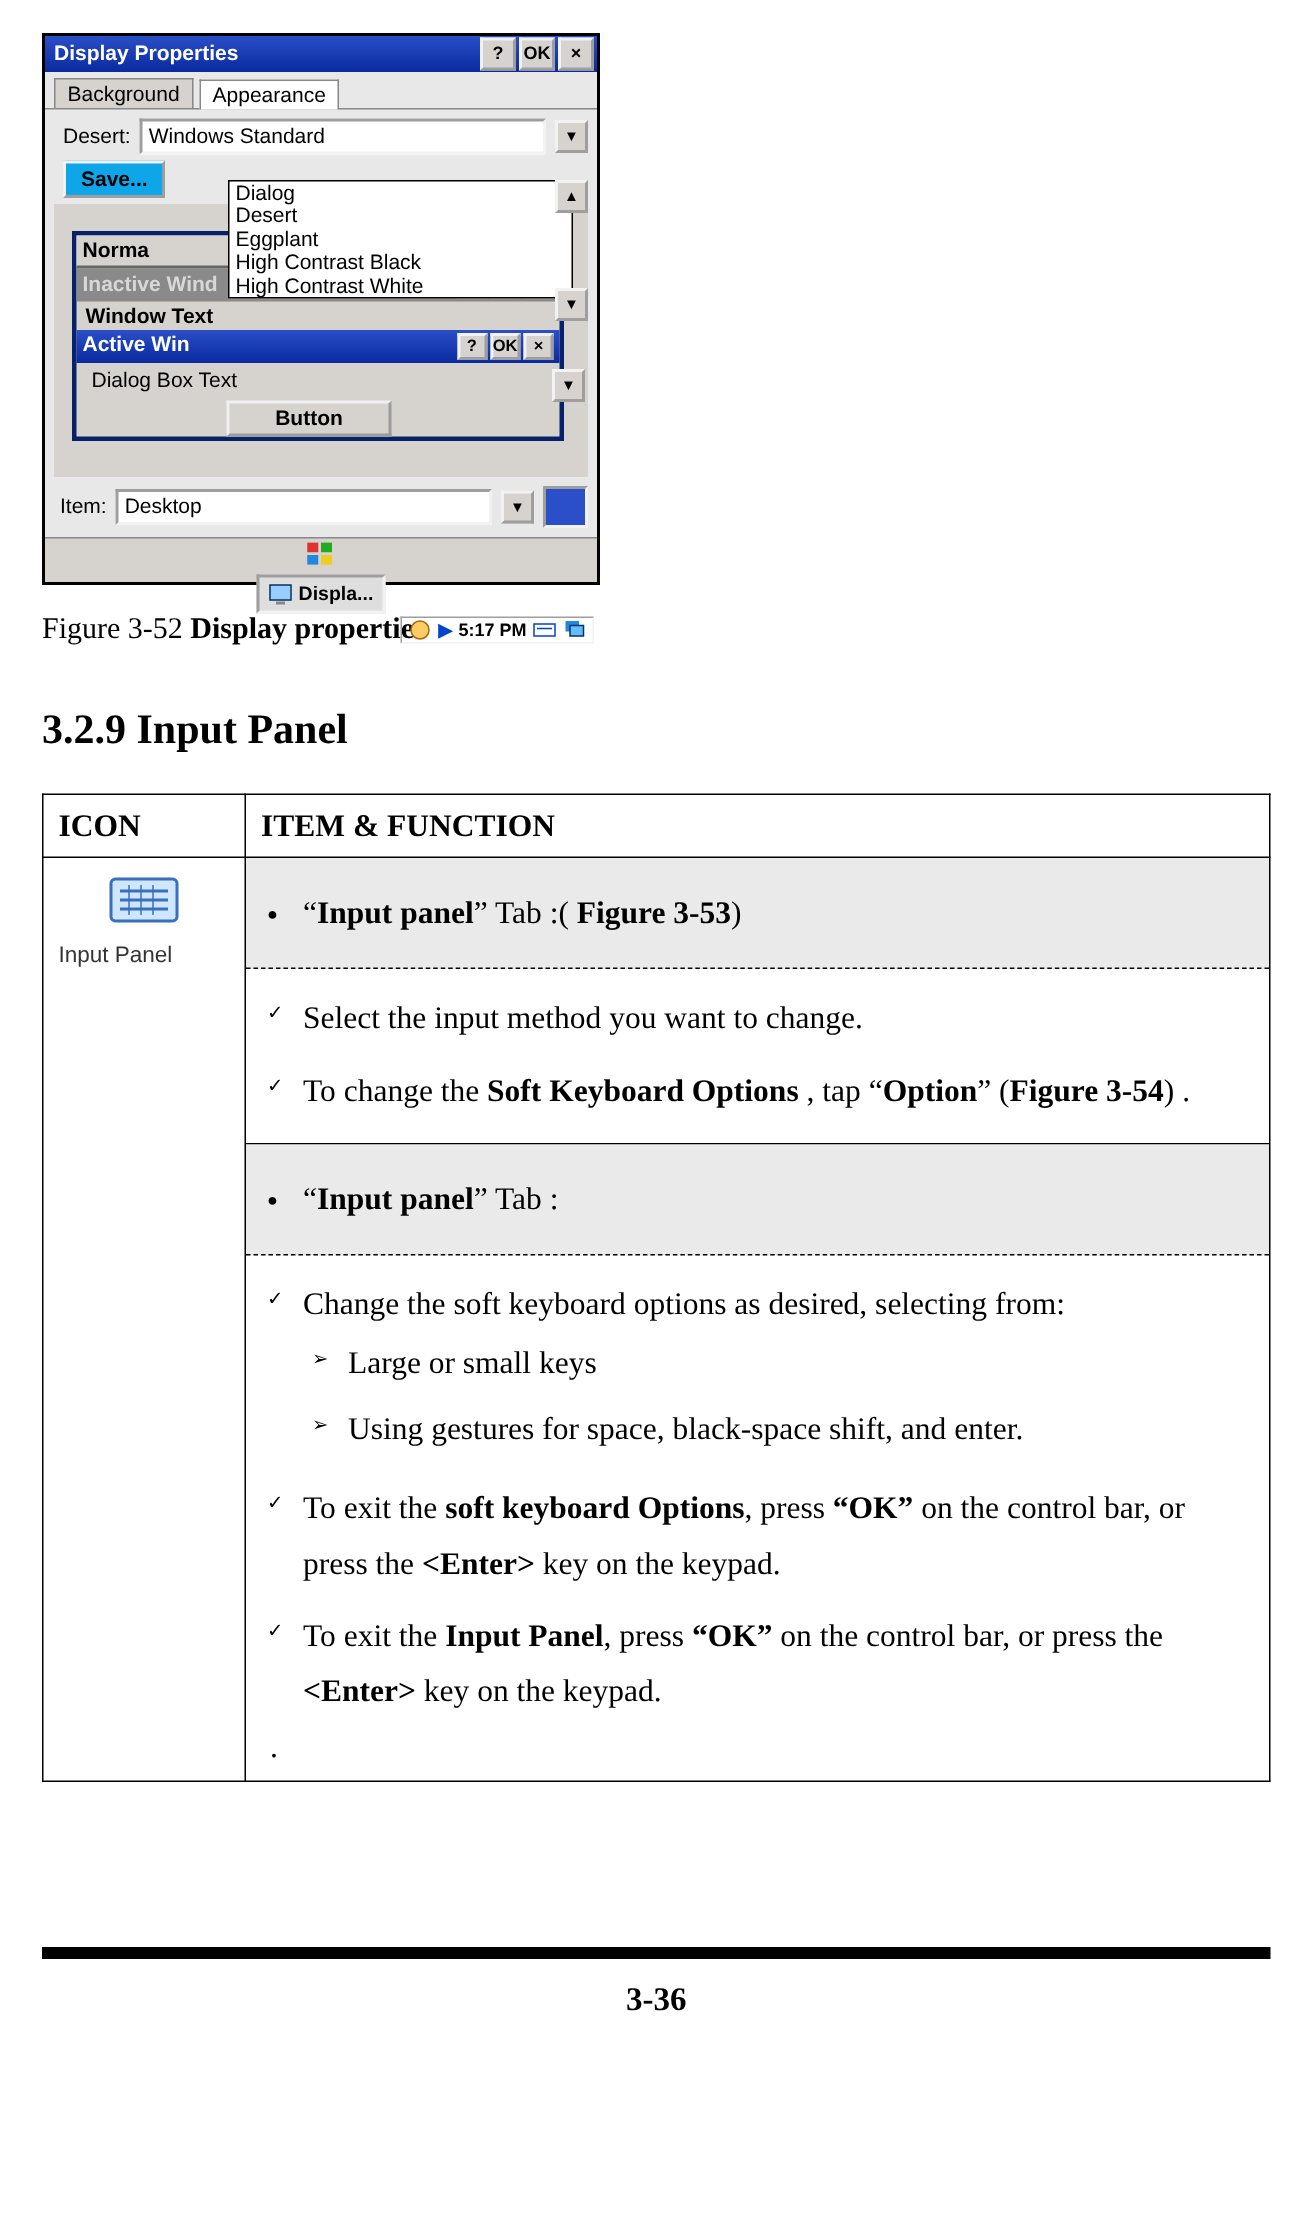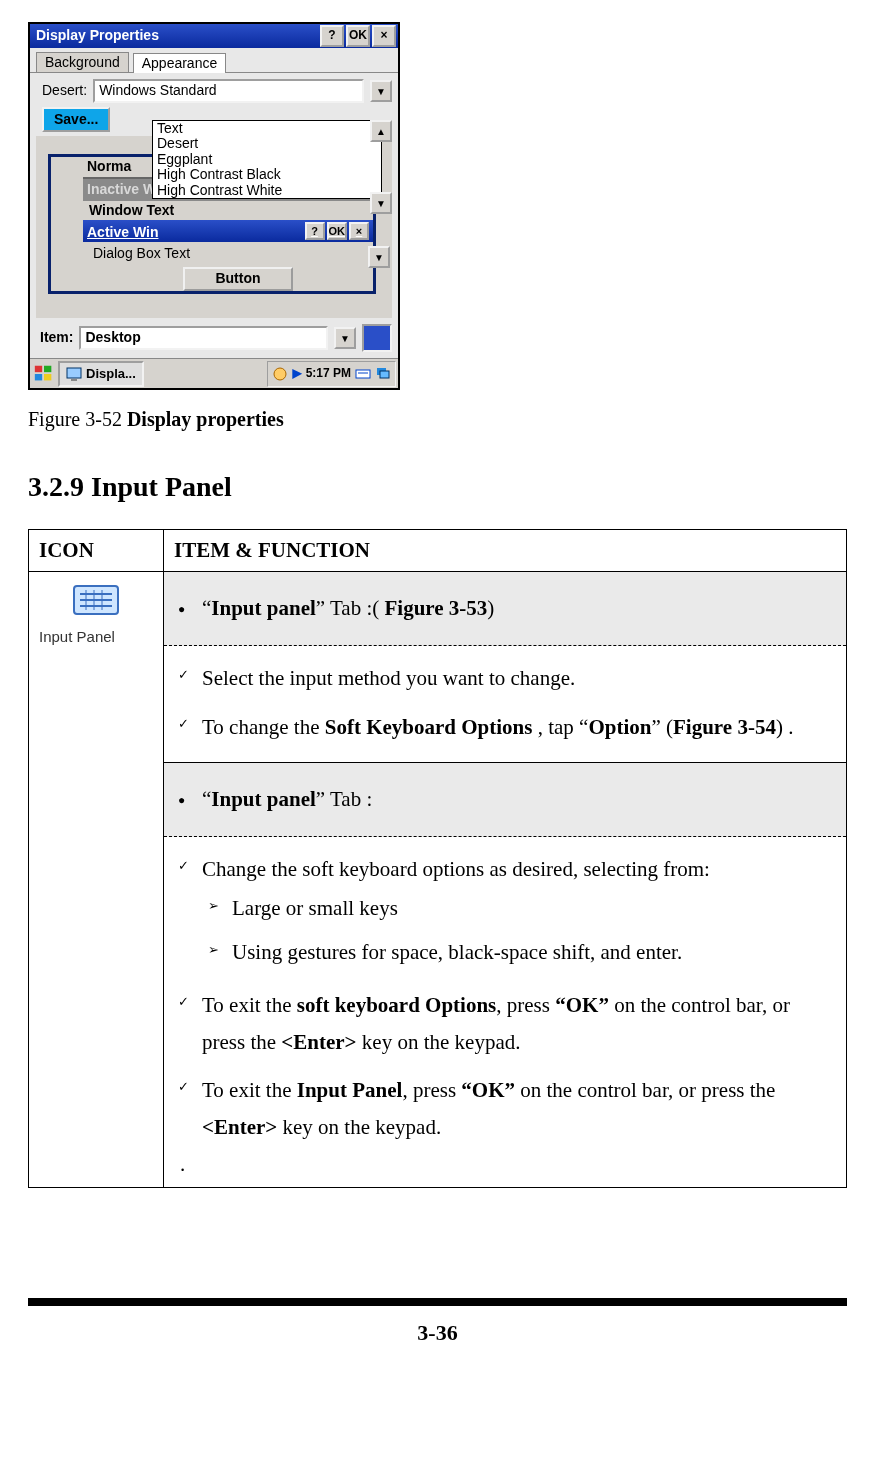--- a/index.html
+++ b/index.html
@@ -111,37 +111,35 @@
     height: 182px;
     position: relative;
     overflow: hidden;
   }
   .win-frame {
     position: absolute;
     left: 12px; top: 18px;
     width: 328px;
     border: 3px solid #08216b;
     background: #d6d3ce;
-    padding-left: 32px;
   }
   .win-title-gray {
     background: #8a8a8a;
     color: #d8d8d8;
     padding: 2px 4px;
     display: flex;
     align-items: center;
     font-weight: bold;
   }
   .win-title-blue {
     background: linear-gradient(#2a4fc8,#0a2a9e);
     color: #fff;
     padding: 2px 4px;
-    display: flex; align-items: flex-end;
-    font-weight: bold;
-    text-decoration: underline;
+    display: flex; align-items: flex-start;
+    font-weight: bold;
   }
   .mini-btn {
     background: #d6d3ce; color: #000;
     border: 2px outset #f2f2f2;
     min-width: 20px; height: 18px;
     font-size: 11px; font-weight: bold;
     display: flex; align-items: center; justify-content: center;
     margin-left: 2px;
   }
   .win-body-text { padding: 2px 6px; font-weight: bold; }
@@ -158,35 +156,35 @@
     border: 2px outset #f0f0f0;
     background: #d6d3ce;
     font-weight: bold;
     padding: 2px 0;
   }
   .item-row {
     display: flex;
     align-items: center;
     padding: 4px 6px 6px 10px;
     gap: 6px;
-    font-weight: bold;
   }
   .color-swatch {
     width: 30px; height: 28px;
     background: #2a4fc8;
     border: 2px inset #f2f2f2;
   }
   .taskbar {
     display: flex;
     align-items: center;
     background: #d6d3ce;
     border-top: 1px solid #888;
     height: 30px;
     padding: 0 2px;
     gap: 2px;
+    flex-direction: column;
   }
   .start-flag {
     width: 24px; height: 24px;
     display: flex; align-items: center; justify-content: center;
   }
   .flag-svg { width: 22px; height: 22px; }
   .task-btn {
     flex: 0 0 auto;
     height: 26px;
     border: 2px inset #f2f2f2;
@@ -301,21 +299,21 @@
     <div class="field-row">
       <span class="label-u">Desert:</span>
       <span class="ce-input">Windows Standard</span>
       <span class="arrow-btn">▼</span>
     </div>
     <div class="field-row" style="padding-top:2px;">
       <span class="ce-btn">Save...</span>
     </div>
 
     <div class="dropdown-overlay">
-      <div class="opt">Text</div>
+      <div class="opt">Dialog</div>
       <div class="opt">Desert</div>
       <div class="opt">Eggplant</div>
       <div class="opt">High Contrast Black</div>
       <div class="opt">High Contrast White</div>
     </div>
     <div class="arrow-col">
       <span class="arrow-btn">▲</span>
       <span class="arrow-btn">▼</span>
     </div>
 

